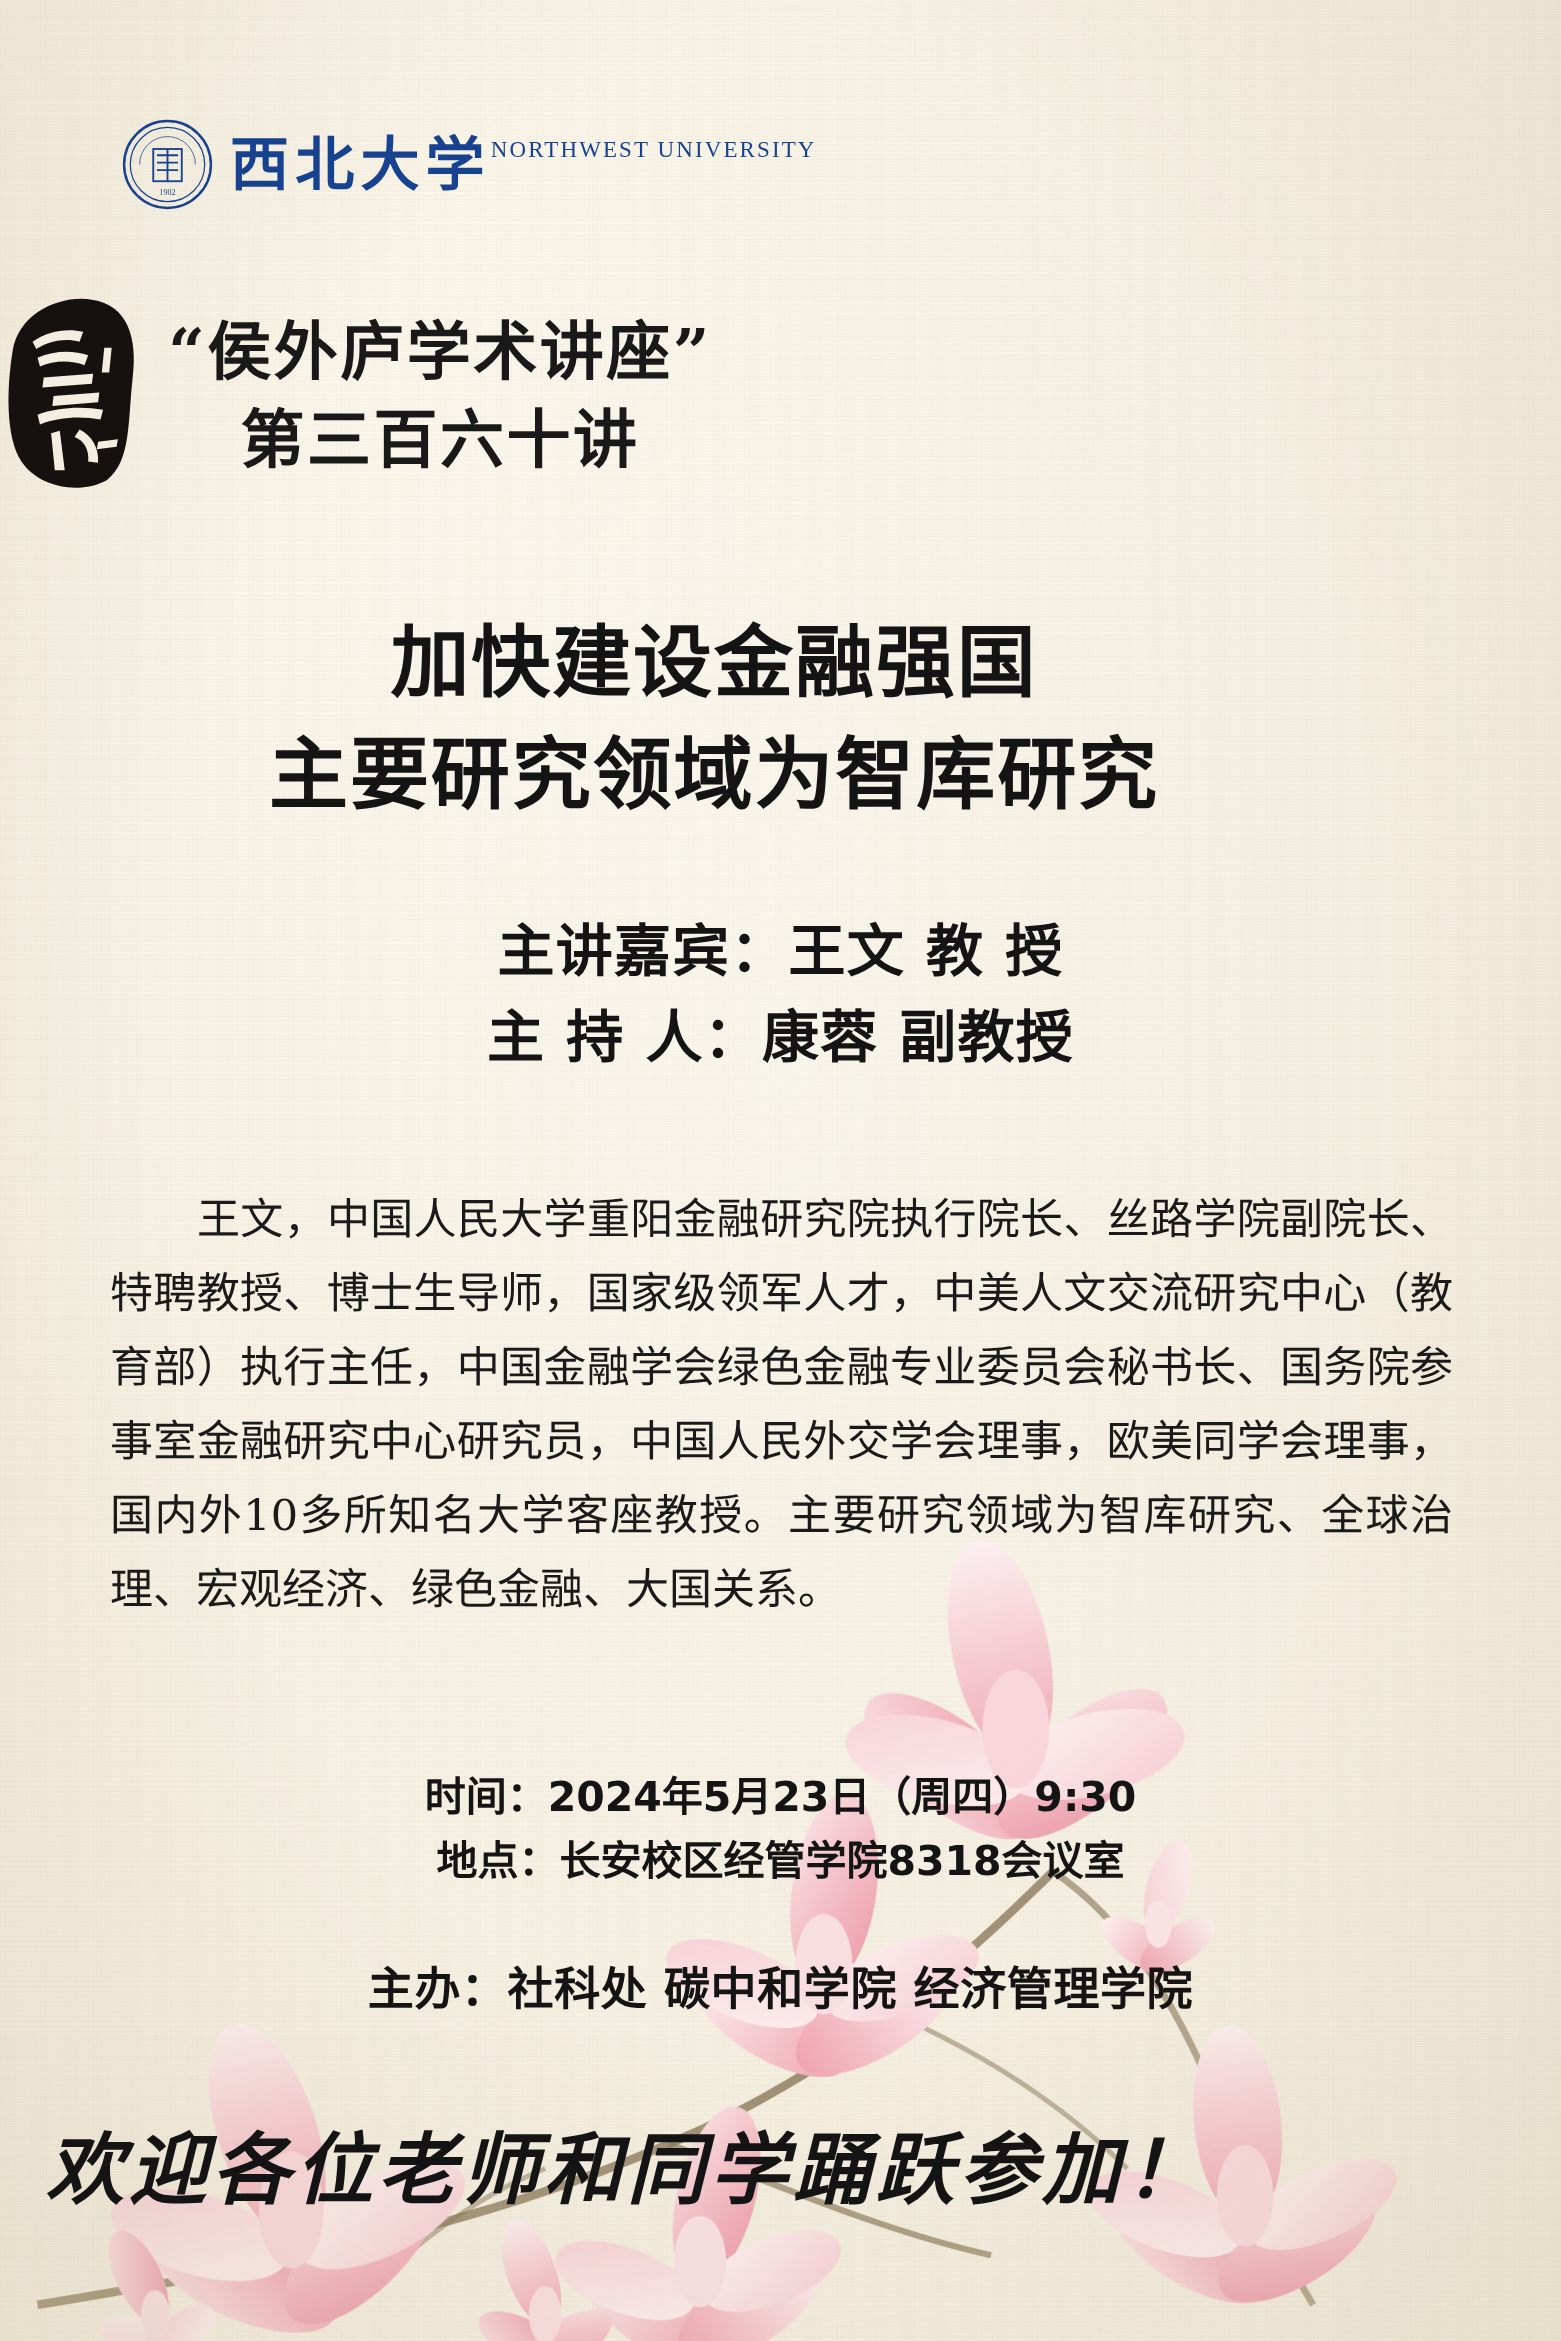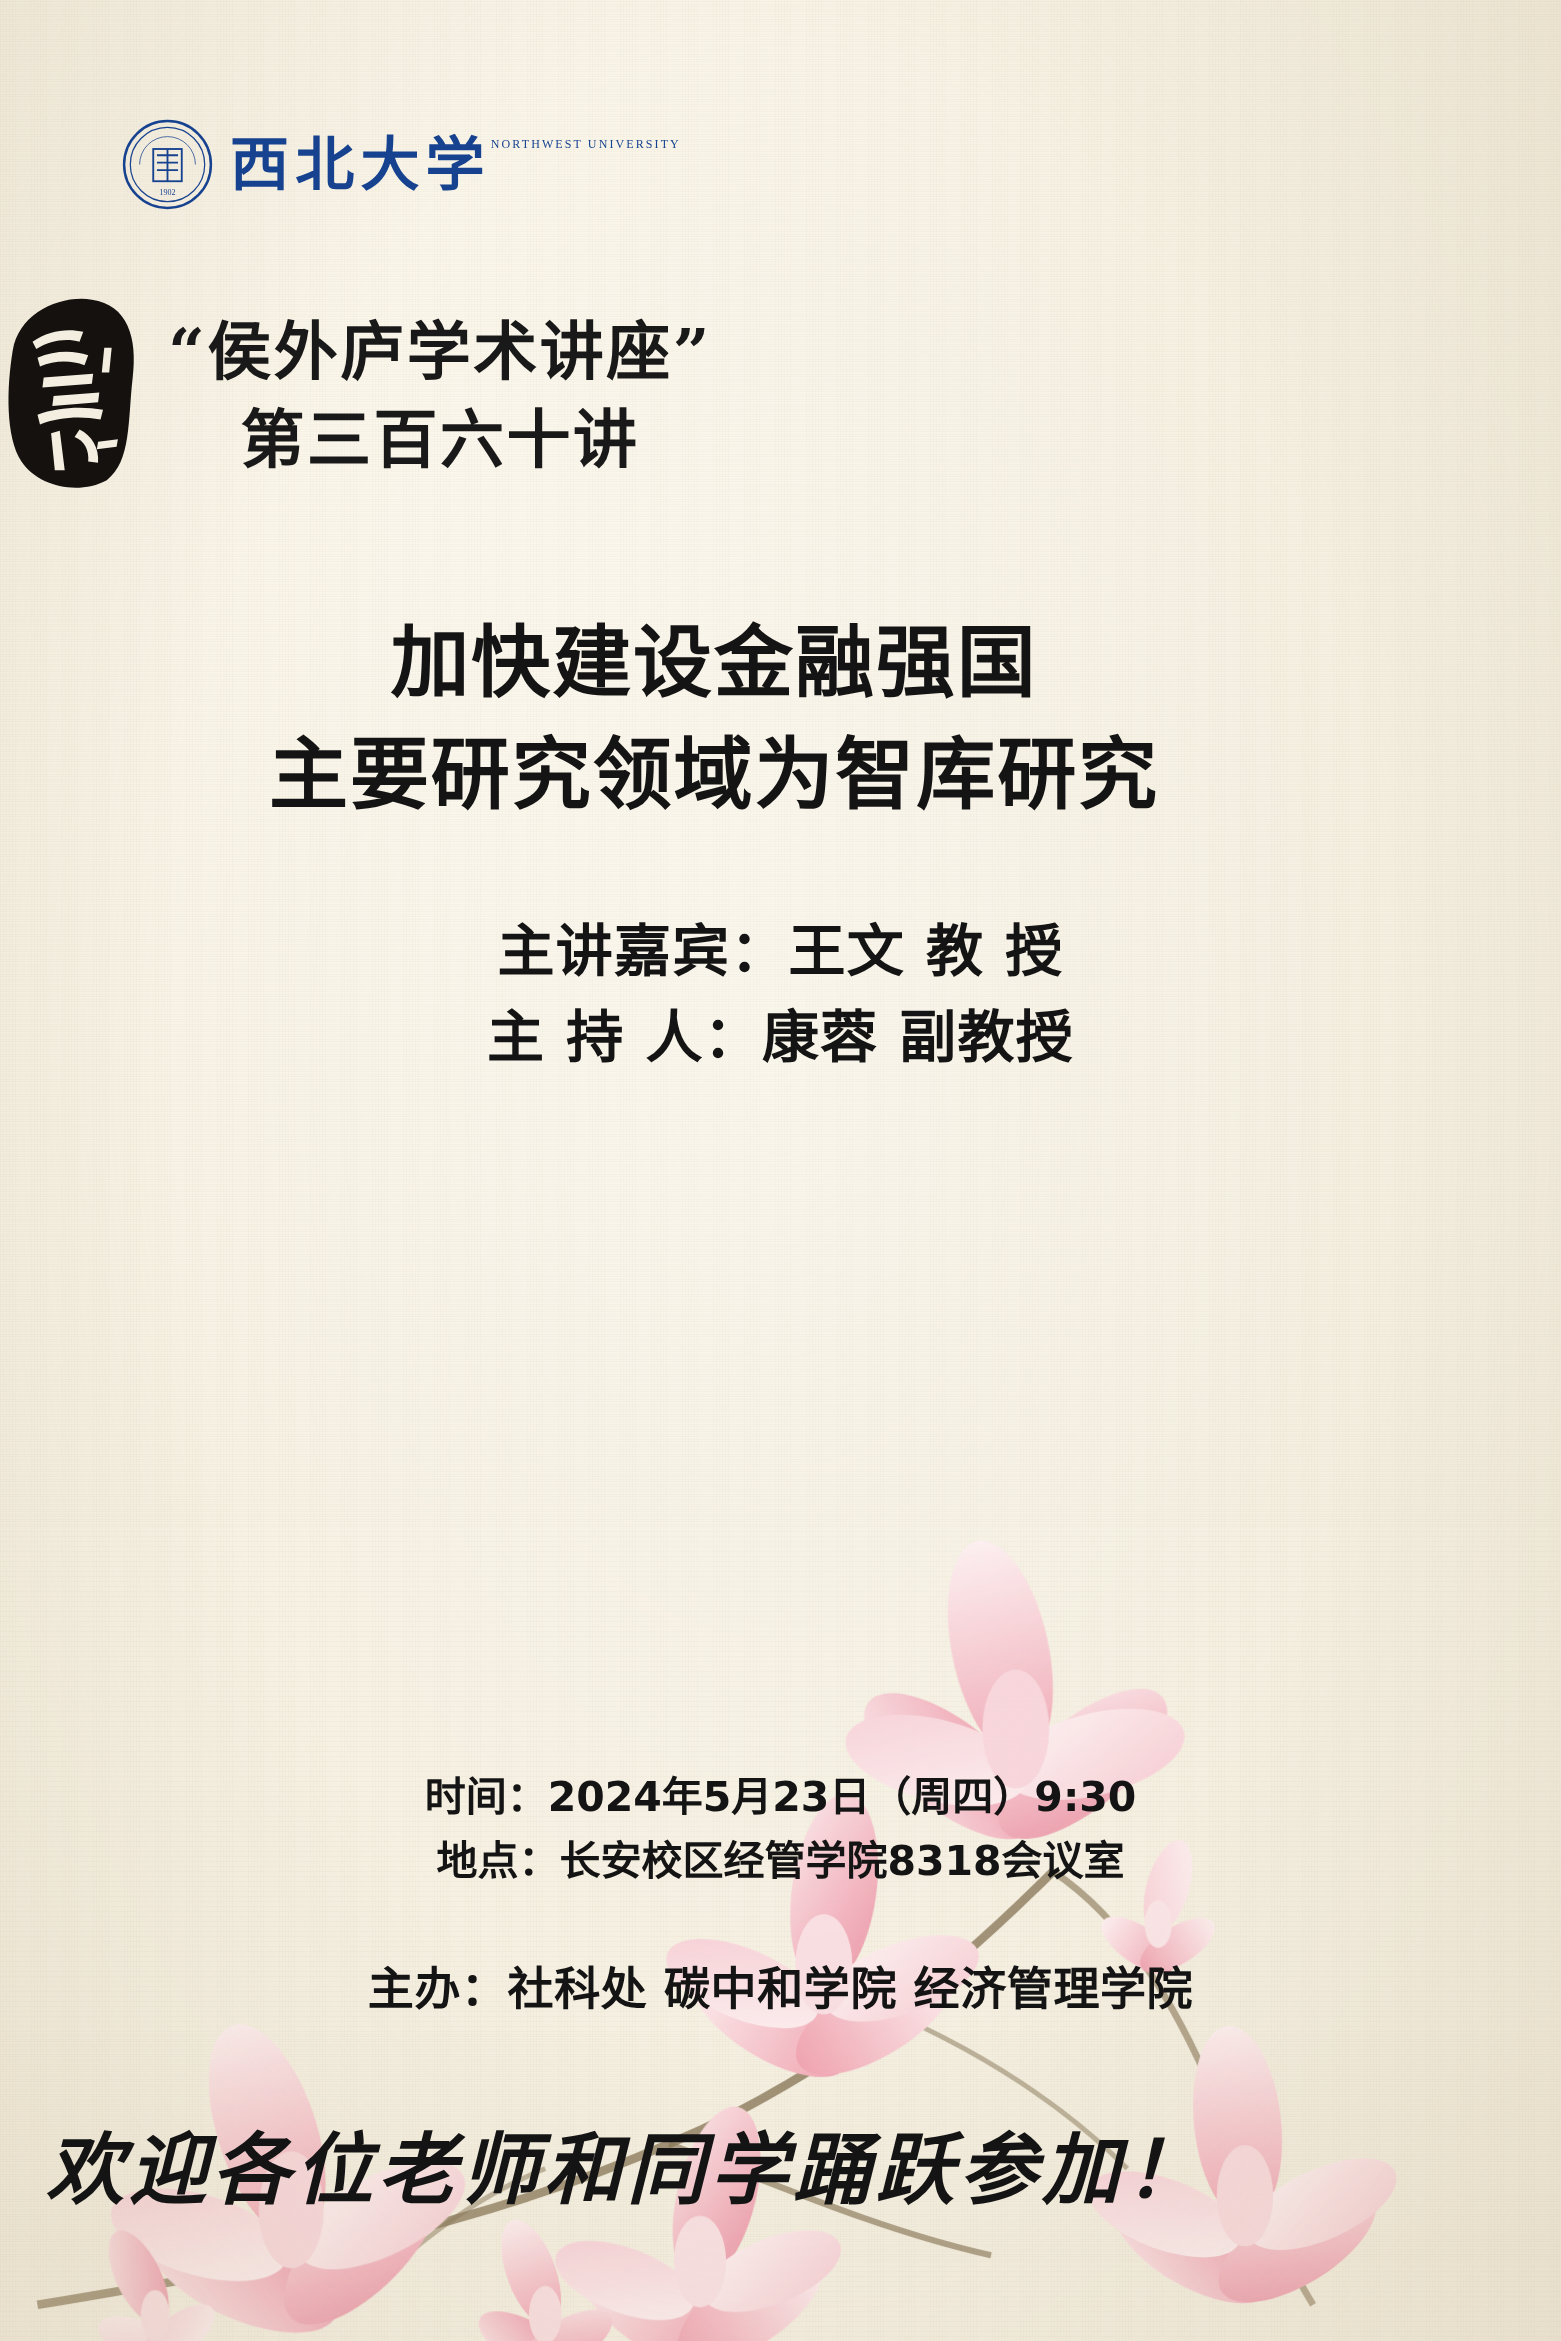--- a/index.html
+++ b/index.html
@@ -71,21 +71,21 @@
   .logo-cn {
     font-family: "DejaVu Serif", serif;
     font-weight: 700;
     font-size: 59px;
     letter-spacing: 6.2px;
     color: #17428f;
     line-height: 1.05;
   }
   .logo-en {
     font-family: "Liberation Serif", serif;
-    font-size: 12px;
+    font-size: 23px;
     letter-spacing: 2.1px;
     color: #17428f;
     margin-top: 3.7px;
   }
 
   
   .series-block {
     position: absolute;
     left: 0;
     top: 291px;
@@ -360,20 +360,21 @@
   <div class="main-title">
     <div>加快建设金融强国</div>
     <div>主要研究领域为智库研究</div>
   </div>
 
   <div class="people">
     <div>主讲嘉宾：王文  教  授</div>
     <div>主 持 人：康蓉  副教授</div>
   </div>
 
+  <div class="bio">王文，中国人民大学重阳金融研究院执行院长、丝路学院副院长、特聘教授、博士生导师，国家级领军人才，中美人文交流研究中心（教育部）执行主任，中国金融学会绿色金融专业委员会秘书长、国务院参事室金融研究中心研究员，中国人民外交学会理事，欧美同学会理事，国内外10多所知名大学客座教授。主要研究领域为智库研究、全球治理、宏观经济、绿色金融、大国关系。</div>
 
   <div class="details">
     <div>时间：2024年5月23日（周四）9:30</div>
     <div>地点：长安校区经管学院8318会议室</div>
   </div>
 
   <div class="organizers">
     <div>主办：社科处  碳中和学院  经济管理学院</div>
   </div>
 

